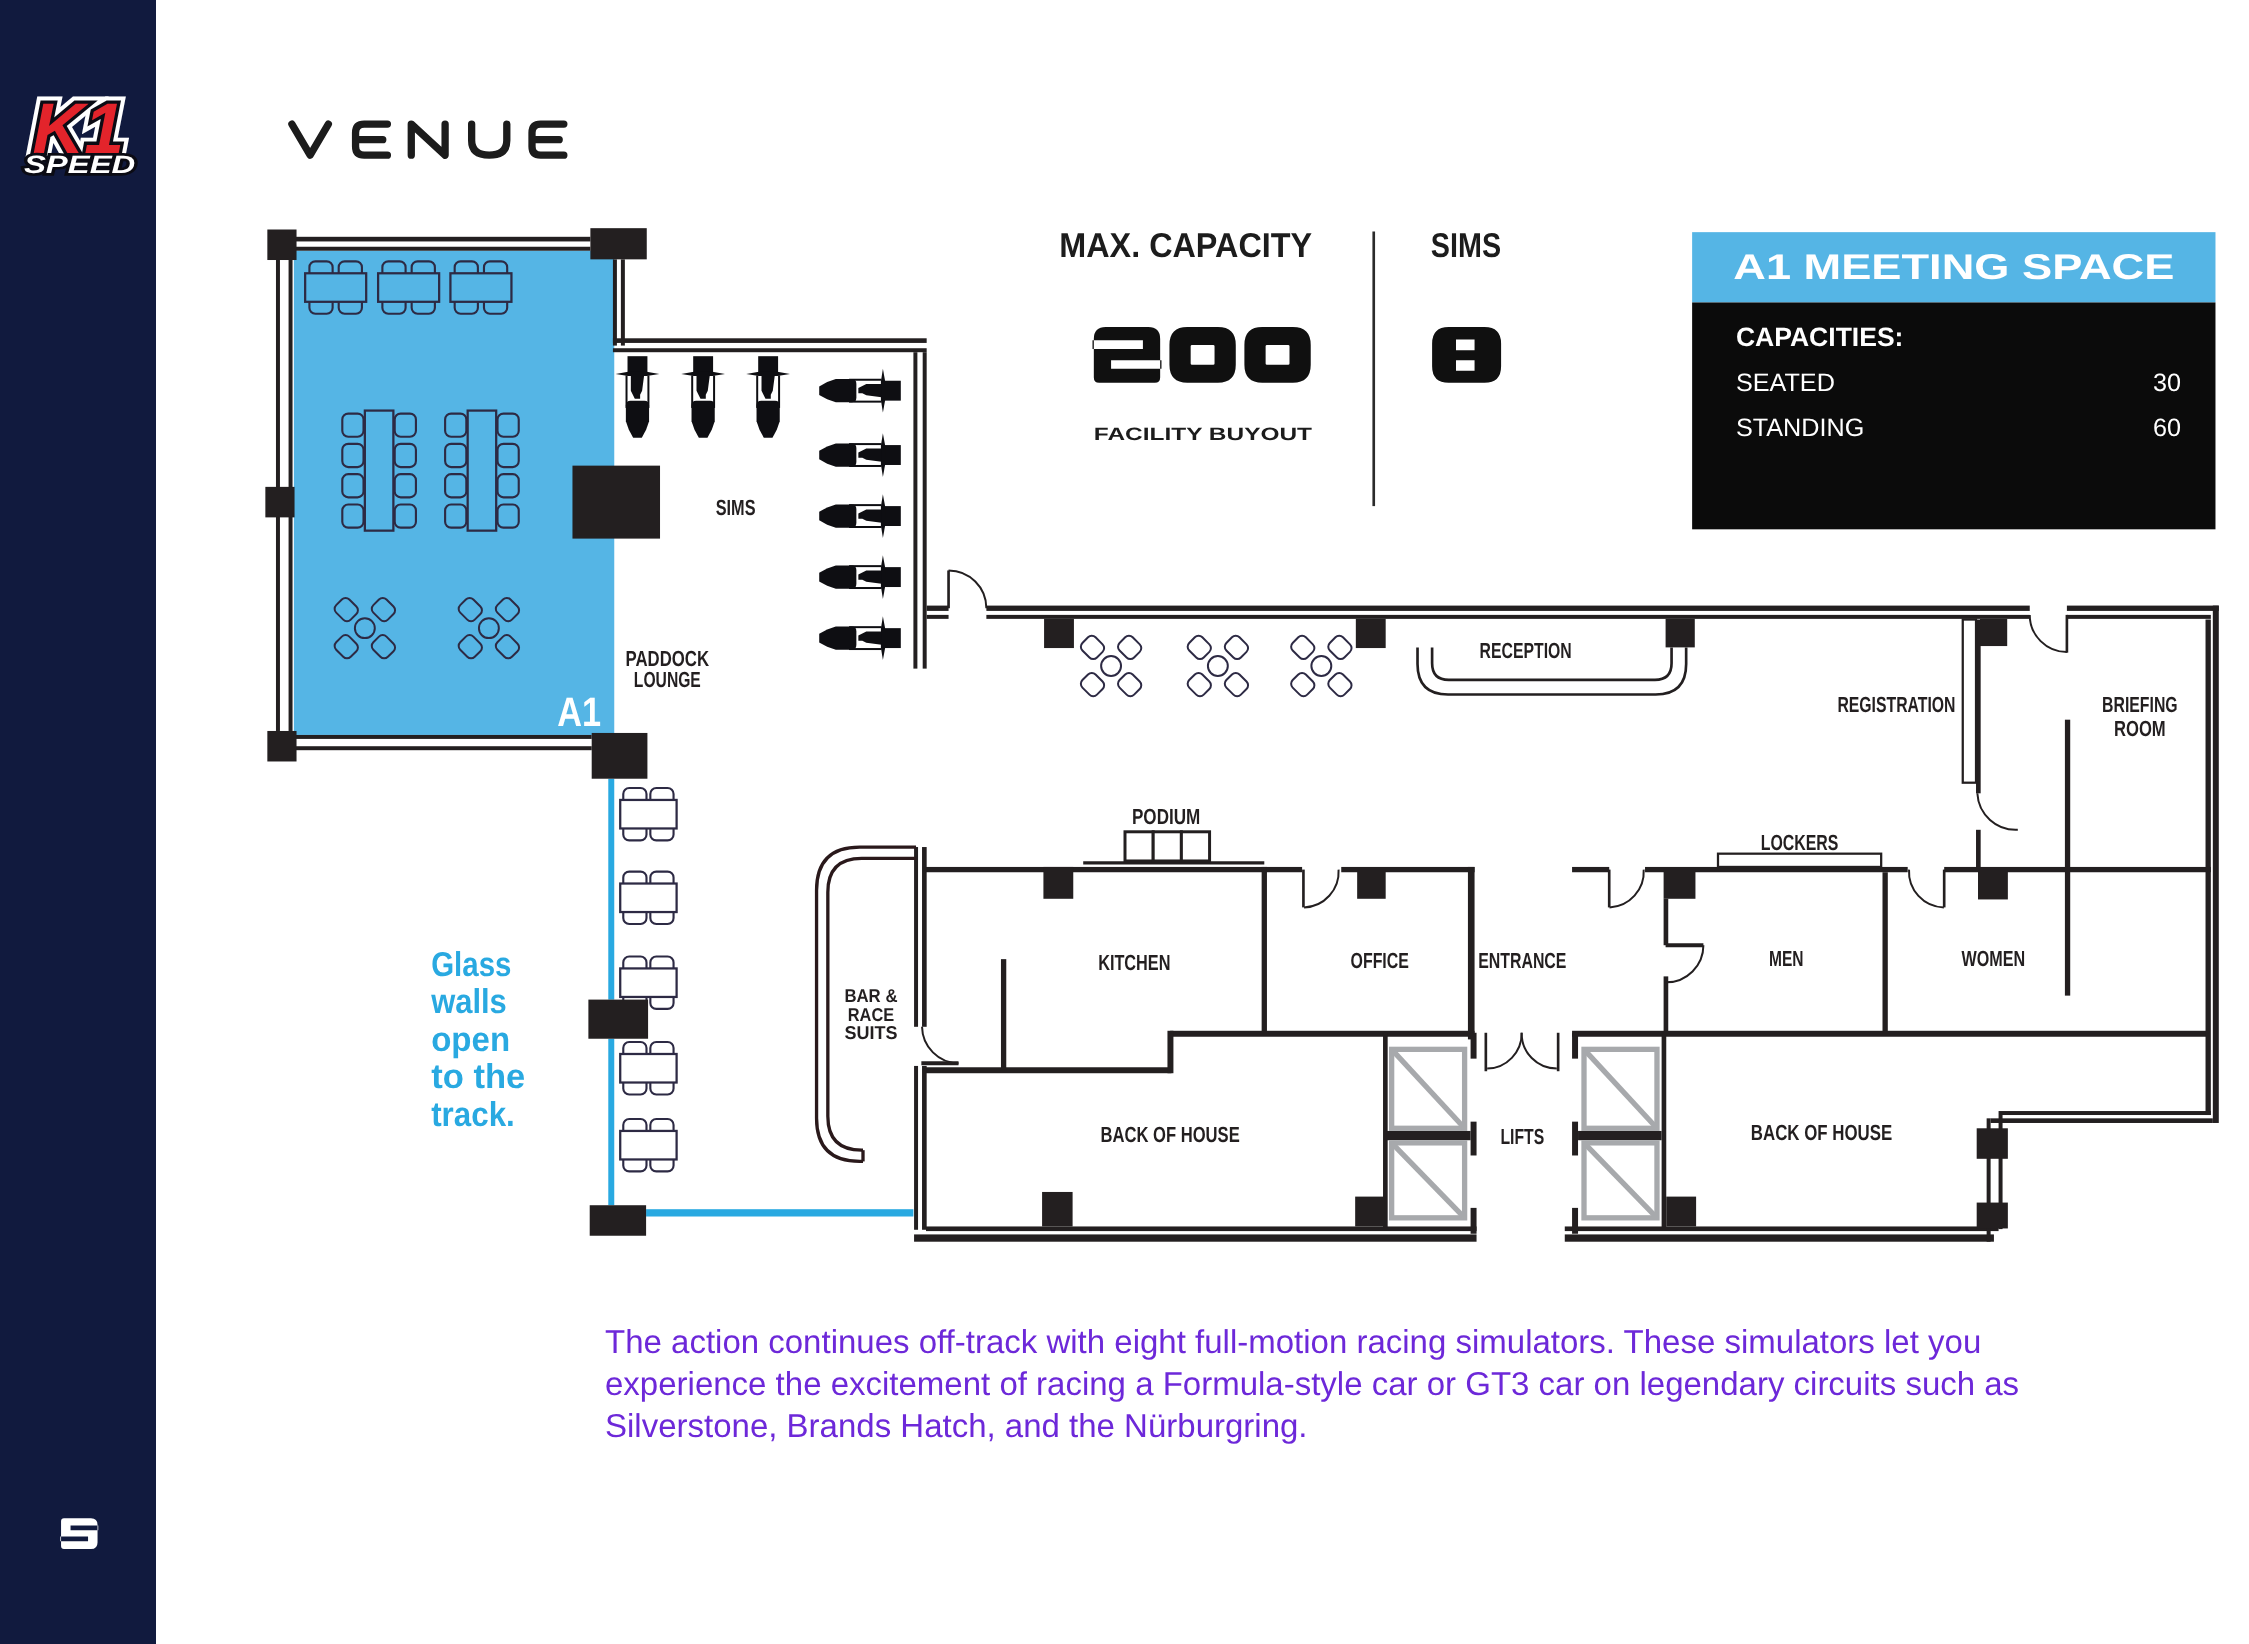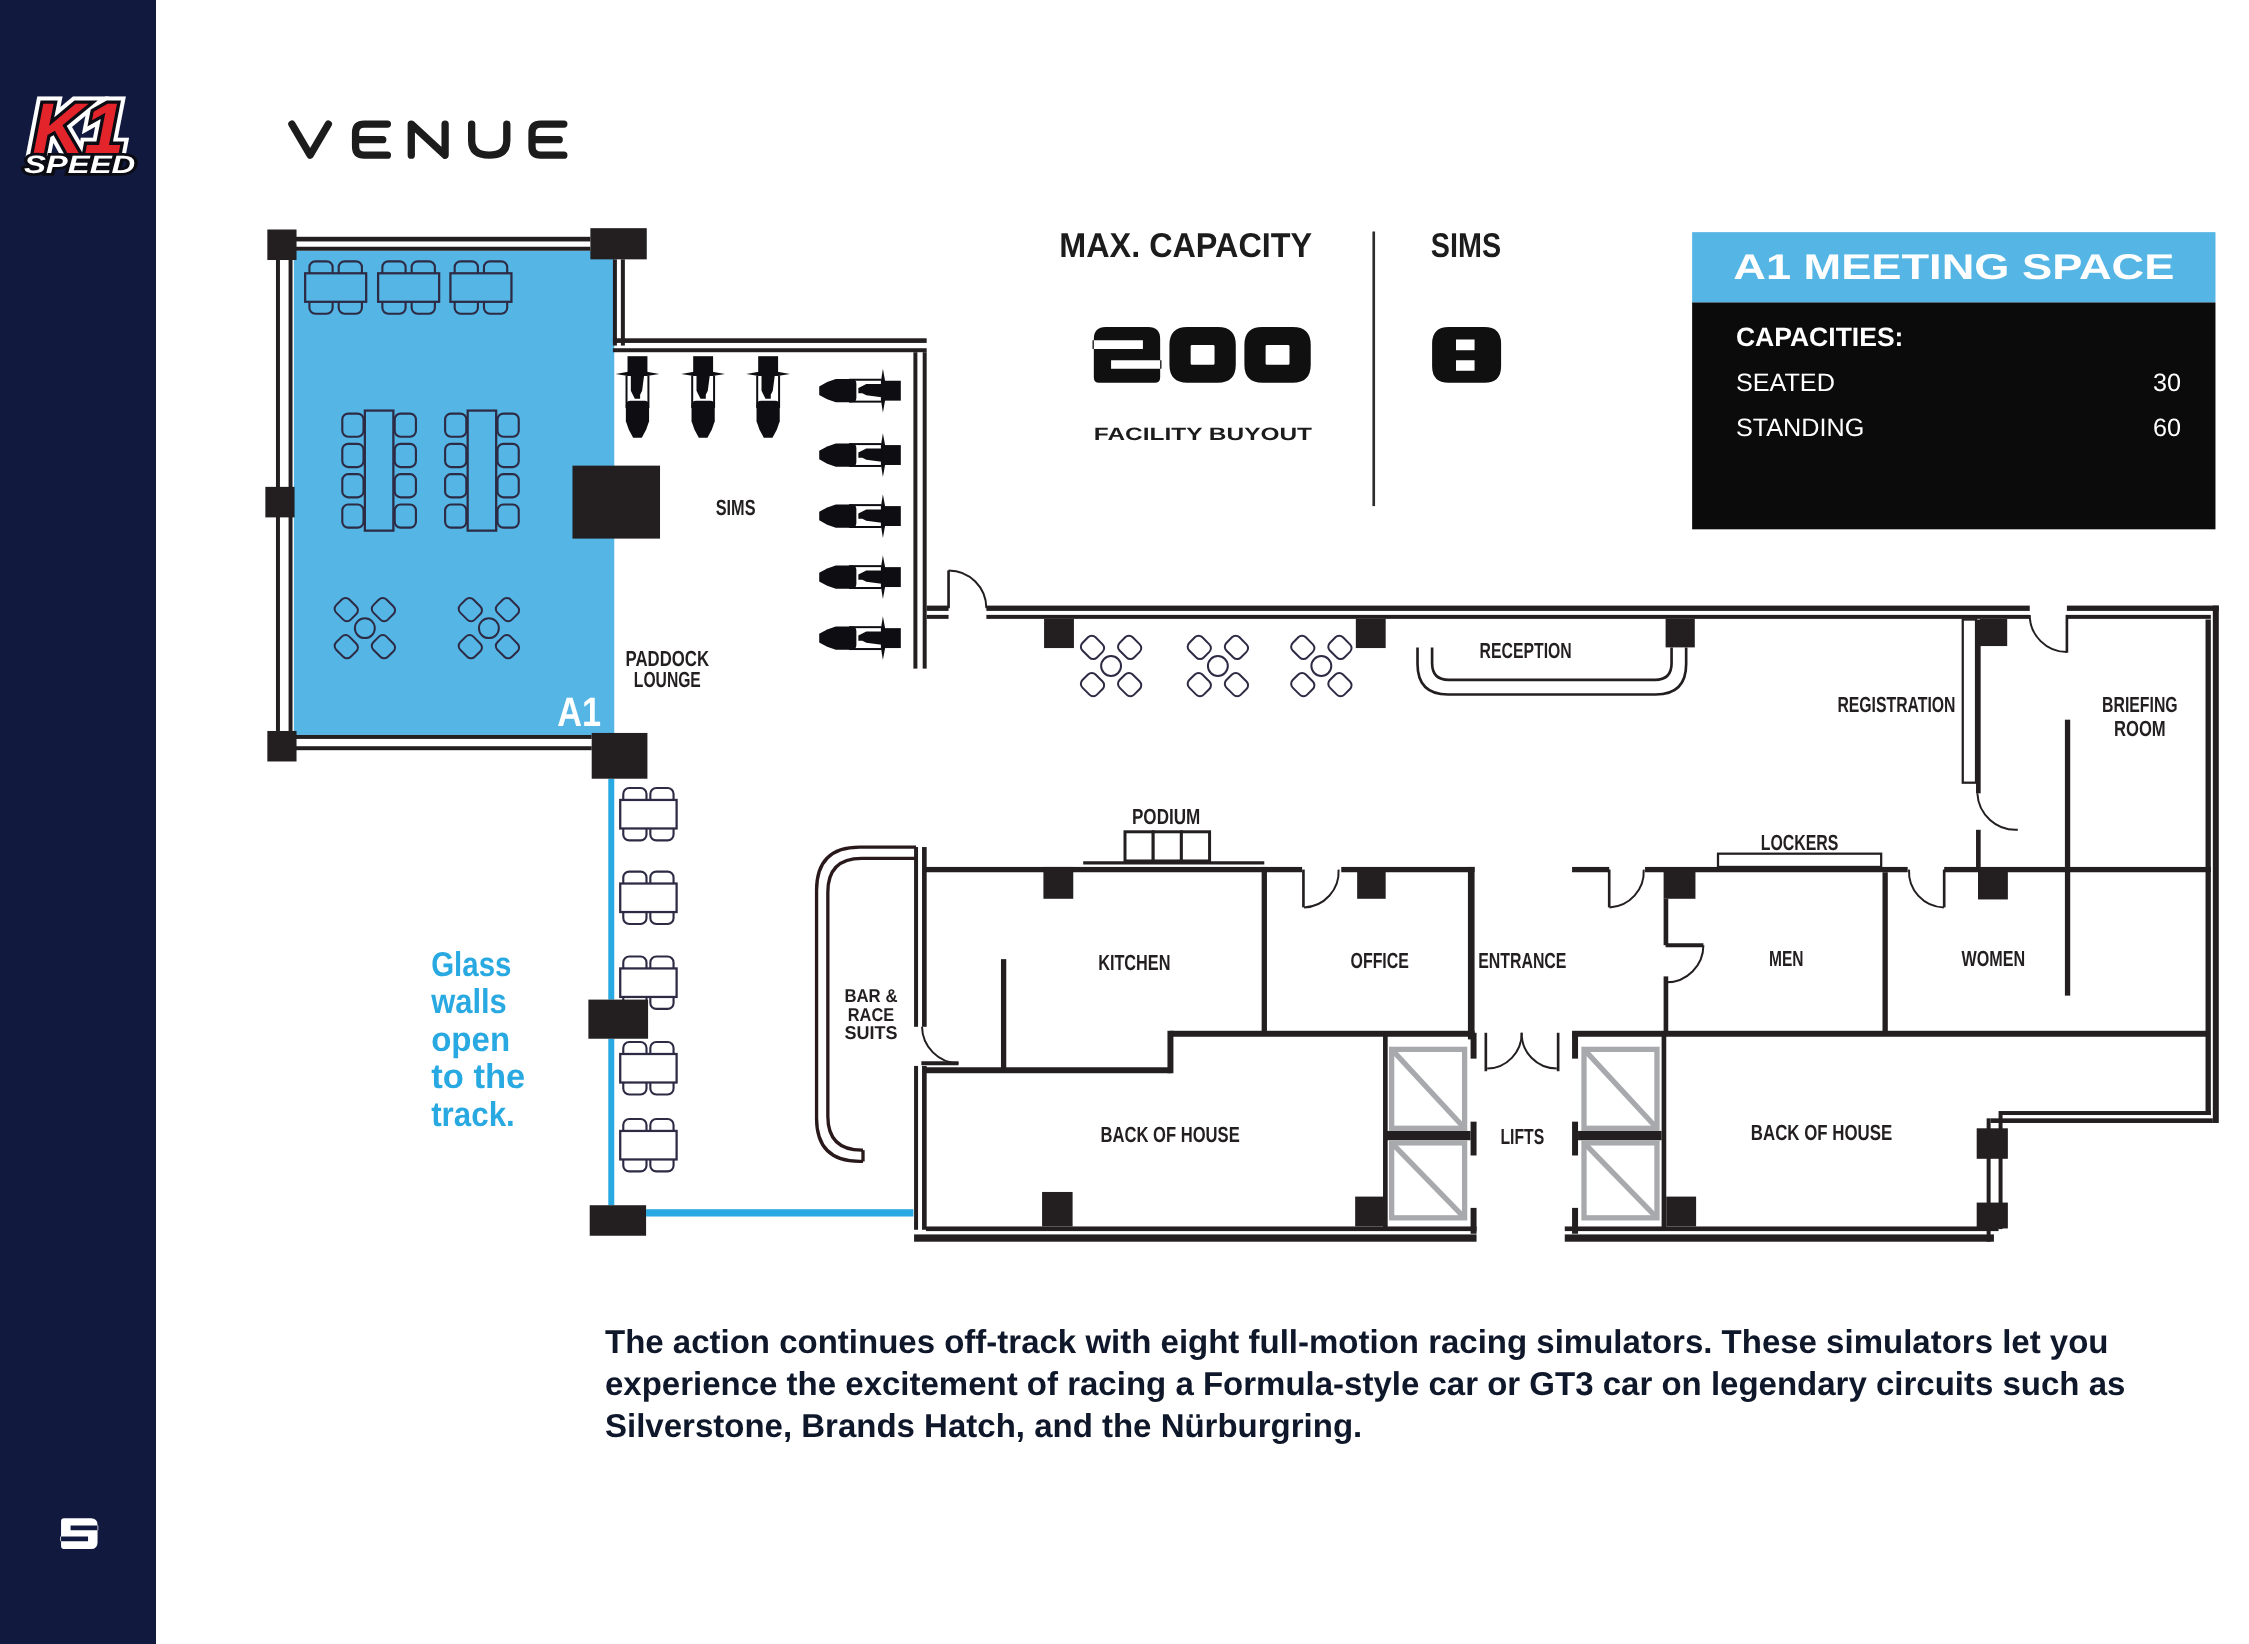--- a/index.html
+++ b/index.html
@@ -1,20 +1,20 @@
 <!DOCTYPE html>
 <html style="font-size:10.6px"><head><meta charset="utf-8">
 <style>
   html,body { margin:0; padding:0; }
   * { -webkit-font-smoothing:antialiased; text-rendering:geometricPrecision; }
   body { width:2250px; height:1645px; position:relative; background:#ffffff; opacity:0.995;
          font-family:"Liberation Sans", sans-serif; overflow:hidden; }
   .sidebar { position:absolute; left:0; top:0; width:156px; height:1645px; background:#111a3e; }
-  .para { position:absolute; left:605px; top:1321px; color:#0f172a; white-space:nowrap;
-           font-size:33px; line-height:42px; font-weight:bold; letter-spacing:0px; }
+  .para { position:absolute; left:605px; top:1321px; color:#6d28d9; white-space:nowrap;
+           font-size:33px; line-height:42px; font-weight:normal; letter-spacing:0px; }
 </style></head>
 <body>
 <div class="sidebar"></div>
 <svg width="2250" height="1645" viewBox="0 0 3392 2480" style="position:absolute;left:0;top:0">
 <defs>
       <g id="sim">
         <g fill="#0e0e12">
           <rect x="-15" y="0" width="30" height="24"></rect>
           <path d="M-33 27 L-14 23.5 L14 23.5 L33 27 L14 30 L-14 30 Z"></path>
           <rect x="-18" y="29" width="3" height="49"></rect>

